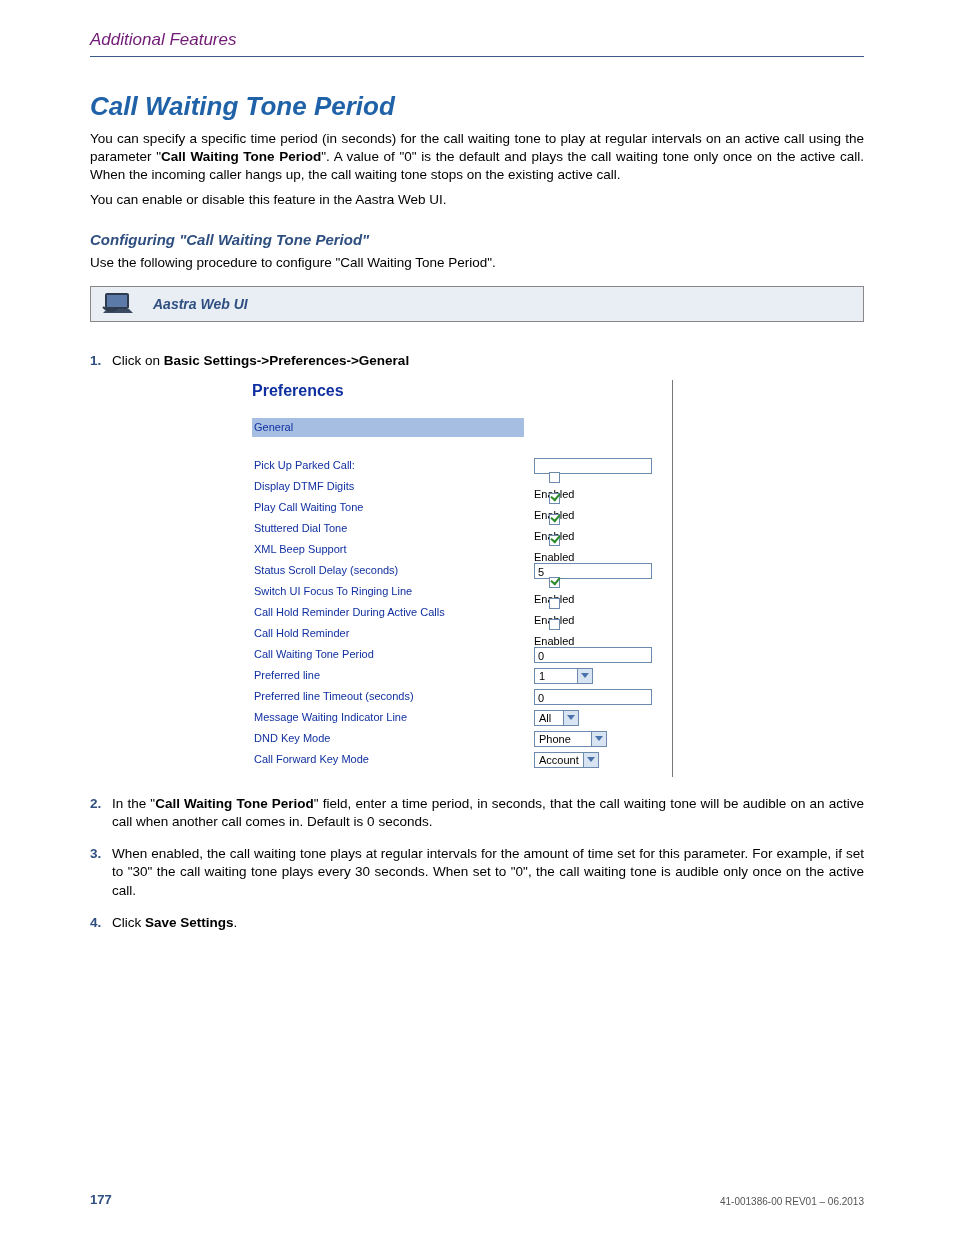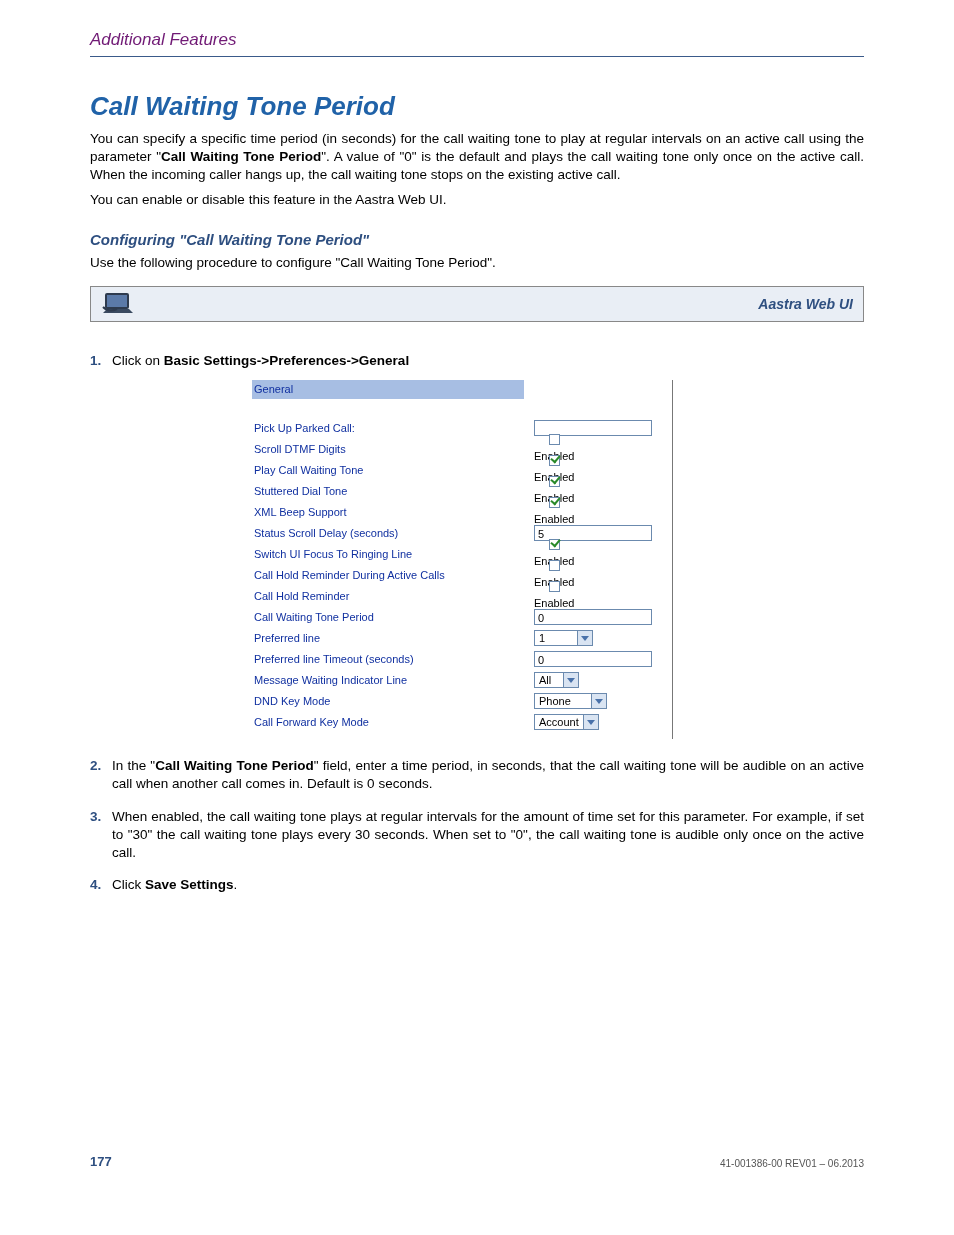--- a/index.html
+++ b/index.html
@@ -44,21 +44,20 @@
     margin: 22px 0 6px 0;
   }
   .aastra-bar-wrap {
     margin-top: 14px;
     border: 1px solid #888;
     background: #e9eef5;
     display: flex;
     align-items: center;
     padding: 4px 10px;
     gap: 18px;
-    justify-content: space-between;
   }
   .aastra-icon {
     width: 34px;
     height: 26px;
     position: relative;
   }
   .aastra-icon svg { width: 34px; height: 26px; }
   .aastra-label {
     color: #2e4f80;
     font-style: italic;
@@ -222,30 +221,31 @@
       </svg>
     </span>
     <span class="aastra-label">Aastra Web UI</span>
   </div>
 
   <ol class="steps">
     <li>
       <span>Click on </span><b>Basic Settings-&gt;Preferences-&gt;General</b>
 
       <div class="prefs-screenshot">
+        <div class="prefs-title">Preferences</div>
         <div class="prefs-header">General</div>
 
         <div class="prefs-row">
           <span class="lbl">Pick Up Parked Call:</span>
           <span class="ctl">
               <span class="txtfield w120"></span>
             </span>
         </div>
         <div class="prefs-row">
-          <span class="lbl">Scroll DTMF Digits</span>
+          <span class="lbl">Display DTMF Digits</span>
           <span class="ctl">
               <span class="cb"></span>
               <span>Enabled</span>
             </span>
         </div>
         <div class="prefs-row">
           <span class="lbl">Play Call Waiting Tone</span>
           <span class="ctl">
               <span class="cb checked"></span>
               <span>Enabled</span>

